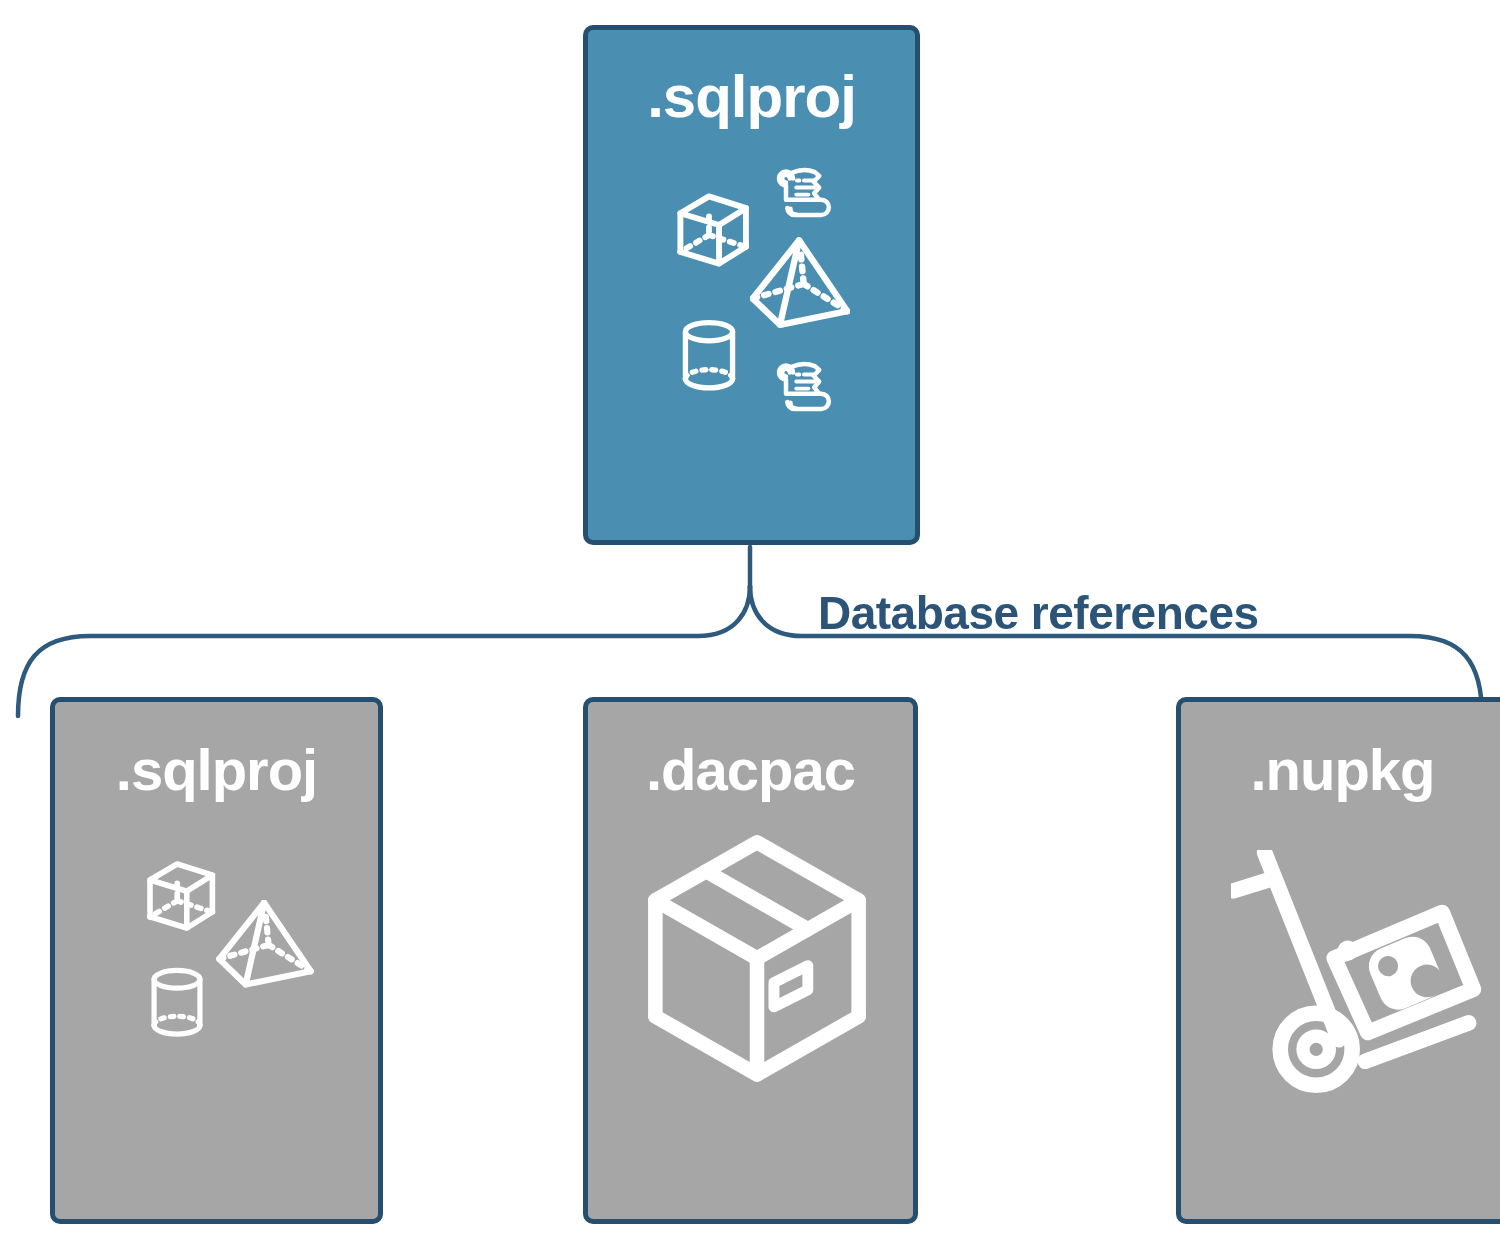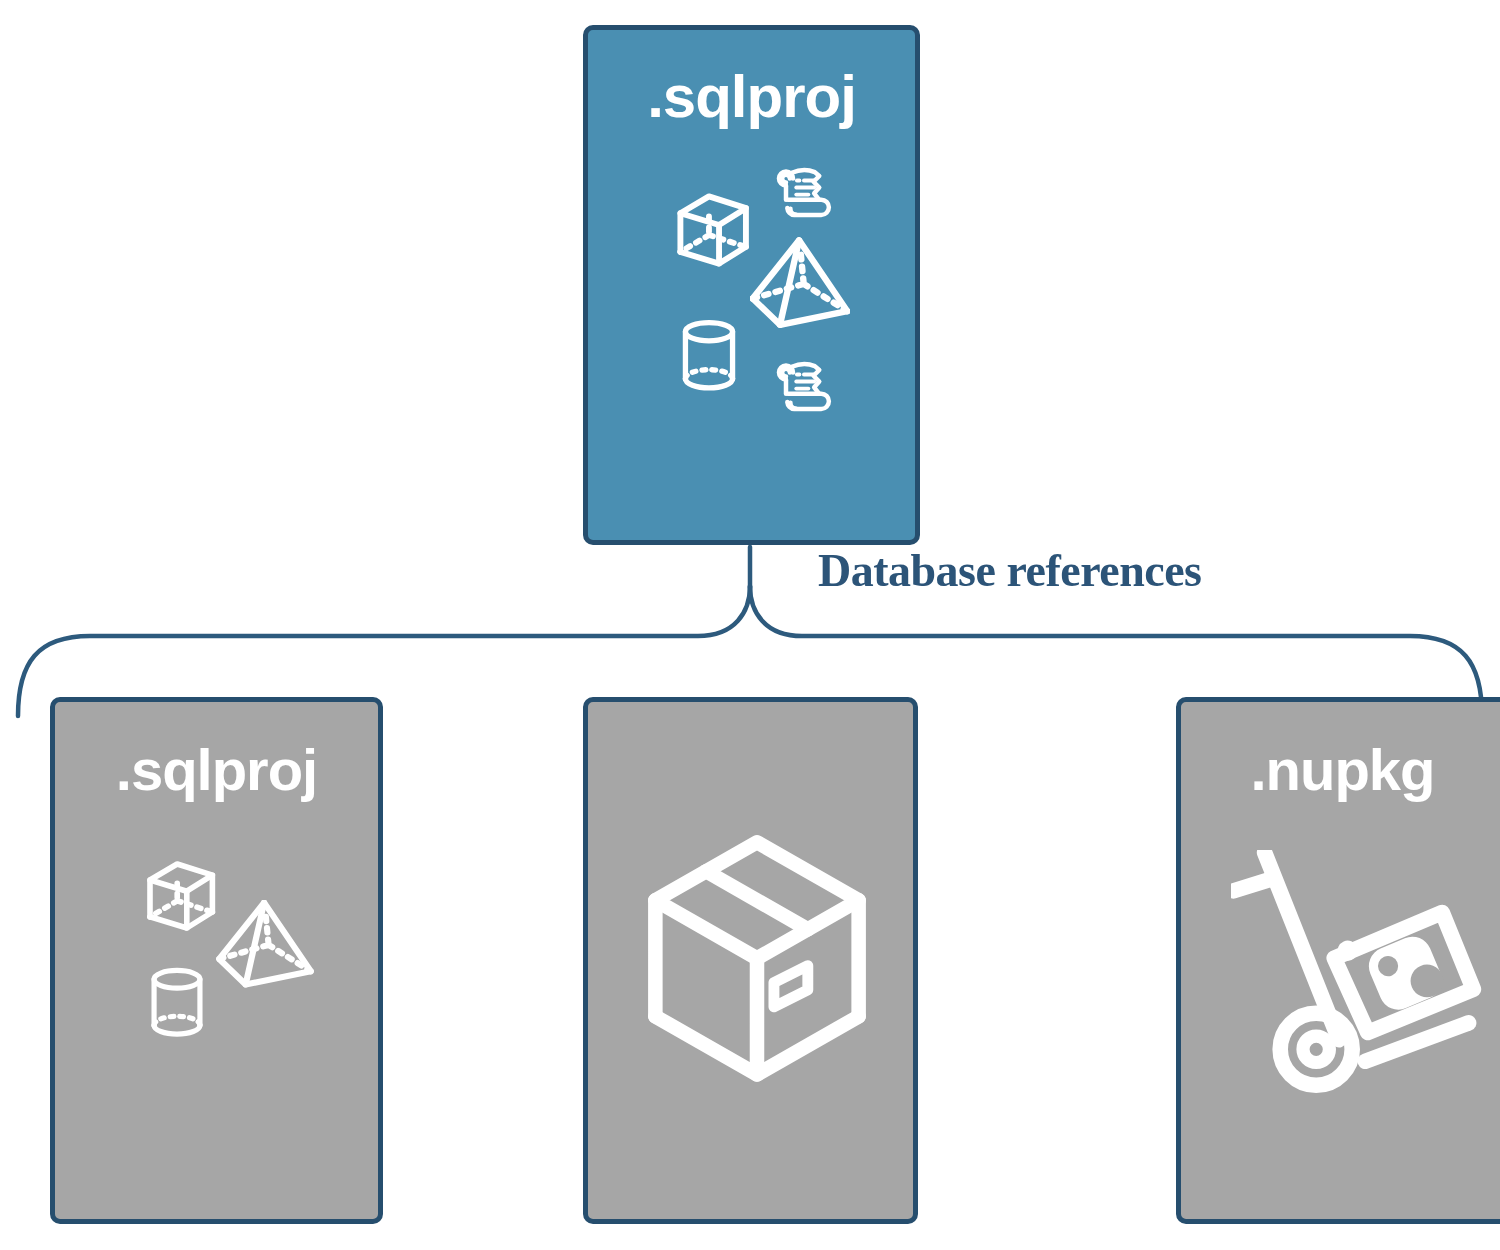--- a/index.html
+++ b/index.html
@@ -17,24 +17,23 @@
   .node.t2{left:583px;width:335px;}
   .node.t3{left:1176px;}
   .node-title{
     margin-top:34px;text-align:center;color:#ffffff;
     font-size:60px;font-weight:bold;letter-spacing:-1px;line-height:1.1;
   }
   .node.target .node-title{font-size:58px;margin-top:36px;}
   .icon{position:absolute;}
   .connector-svg{position:absolute;left:0;top:0;width:1500px;height:1250px;}
   .connector-label{
-    position:absolute;left:818px;top:544px;
+    position:absolute;left:818px;top:586px;
     font-size:46px;font-weight:bold;color:#2c5478;letter-spacing:-0.5px;
     white-space:nowrap;
-    font-family:Liberation Serif, serif;
   }
   svg{display:block;}
 </style>
 </head>
 <body>
 
 <svg class="connector-svg" viewBox="0 0 1500 1250" fill="none" stroke="#2d5a7d" stroke-width="4.5" stroke-linecap="round">
   <path d="M750 547 L750 588"></path>
   <path d="M750 586 C750 612, 735 636, 698 636 L90 636 C38 636, 18 662, 18 716"></path>
   <path d="M750 586 C750 612, 765 636, 802 636 L1410 636 C1462 636, 1482 662, 1482 716"></path>
@@ -114,20 +113,21 @@
 
   <svg class="icon" style="left:90px;top:264px;" width="64" height="74" viewBox="0 0 80 100" fill="none" stroke="#ffffff" stroke-width="7" stroke-linecap="round" stroke-linejoin="round">
     <ellipse cx="40" cy="18" rx="31" ry="12"></ellipse>
     <path d="M9 18 L9 80 M71 18 L71 80"></path>
     <path d="M9 80 A31 12 0 0 0 71 80"></path>
     <path stroke-dasharray="5 8" d="M9 80 A31 12 0 0 1 71 80"></path>
   </svg>
 </div>
 
 <div class="node target t2">
+  <div class="node-title">.dacpac</div>
 
   <svg class="icon" style="left:48px;top:130px;" width="242" height="260" viewBox="0 0 100 107" fill="none" stroke="#ffffff" stroke-width="6" stroke-linecap="round" stroke-linejoin="round">
     <path d="M8 28 L50 4 L92 28 L50 52 Z"></path>
     <path d="M29 16 L71 40"></path>
     <path d="M8 28 L8 76 M92 28 L92 76 M50 52 L50 100"></path>
     <path d="M8 76 L50 100 L92 76"></path>
     <path stroke-width="4.5" d="M57 62 L71 55 L71 65 L57 72 Z"></path>
   </svg>
 </div>
 

